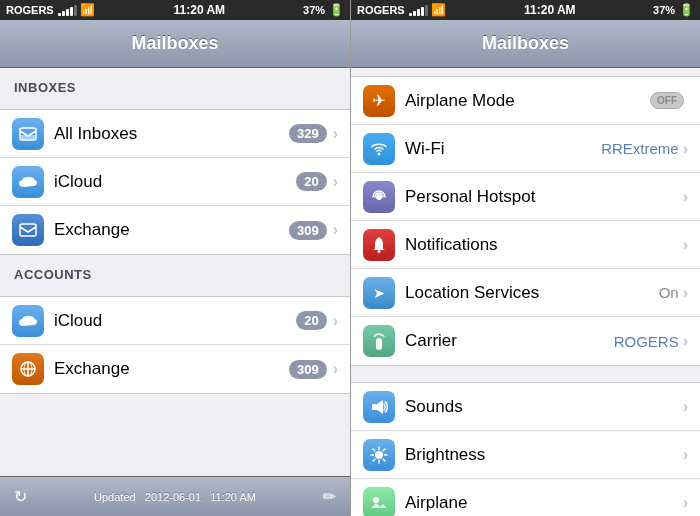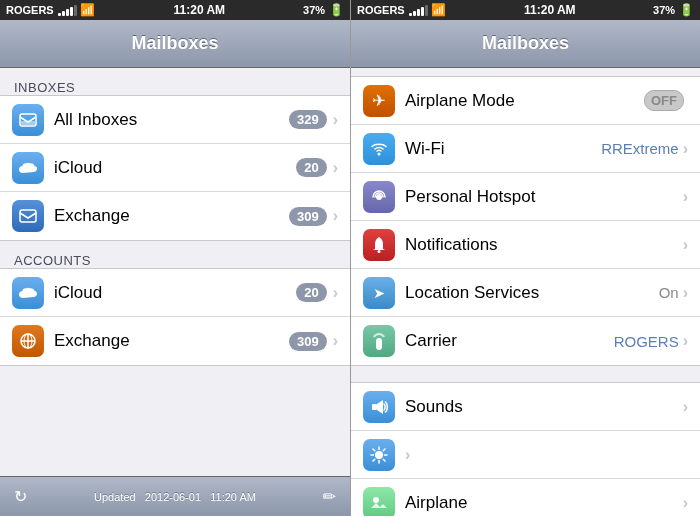--- a/index.html
+++ b/index.html
@@ -68,23 +68,23 @@
     
     .panel-content {
       flex: 1;
       overflow: hidden;
       background: #efeff4;
     }
 
     
     .section-label {
       font-size: 13px;
-      font-weight: normal;
+      font-weight: bold;
       color: #4a4a5a;
-      padding: 12px 14px 0;
+      padding: 12px 14px 14px;
       text-transform: uppercase;
       letter-spacing: 0.5px;
     }
 
     
     .list-group {
       background: white;
       border-top: 1px solid #c8c8c8;
       border-bottom: 1px solid #c8c8c8;
       margin-bottom: 0;
@@ -168,21 +168,21 @@
     }
     .item-value.highlight {
       color: #5a7fb5;
     }
 
     
     .toggle {
       background: #c8c8c8;
       border-radius: 10px;
       padding: 2px 6px;
-      font-size: 13px;
+      font-size: 10px;
       font-weight: bold;
       color: #888;
       border: 1px solid #aaa;
       margin-right: 4px;
     }
 
     
     .icon-airplane { background: linear-gradient(to bottom, #e07000, #c05000); }
     .icon-wifi { background: linear-gradient(to bottom, #4aacf0, #2e90d8); }
     .icon-hotspot { background: linear-gradient(to bottom, #8888cc, #6666aa); }
@@ -448,20 +448,21 @@
             <line x1="9" y1="1" x2="9" y2="3.5" stroke="white" stroke-width="1.5" stroke-linecap="round"></line>
             <line x1="9" y1="14.5" x2="9" y2="17" stroke="white" stroke-width="1.5" stroke-linecap="round"></line>
             <line x1="1" y1="9" x2="3.5" y2="9" stroke="white" stroke-width="1.5" stroke-linecap="round"></line>
             <line x1="14.5" y1="9" x2="17" y2="9" stroke="white" stroke-width="1.5" stroke-linecap="round"></line>
             <line x1="3" y1="3" x2="4.8" y2="4.8" stroke="white" stroke-width="1.5" stroke-linecap="round"></line>
             <line x1="13.2" y1="13.2" x2="15" y2="15" stroke="white" stroke-width="1.5" stroke-linecap="round"></line>
             <line x1="15" y1="3" x2="13.2" y2="4.8" stroke="white" stroke-width="1.5" stroke-linecap="round"></line>
             <line x1="4.8" y1="13.2" x2="3" y2="15" stroke="white" stroke-width="1.5" stroke-linecap="round"></line>
           </svg>
         </div>
+        <span class="item-label">Brightness</span>
         <span class="chevron">›</span>
       </div>
 
       <div class="list-item">
         <div class="item-icon icon-wallpaper">
           <svg width="18" height="18" viewBox="0 0 18 18" fill="white">
             <circle cx="6" cy="6" r="3" fill="white"></circle>
             <path d="M1,14 L6,9 L10,13 L13,10 L17,14 Z" fill="white" opacity="0.8"></path>
           </svg>
         </div>

